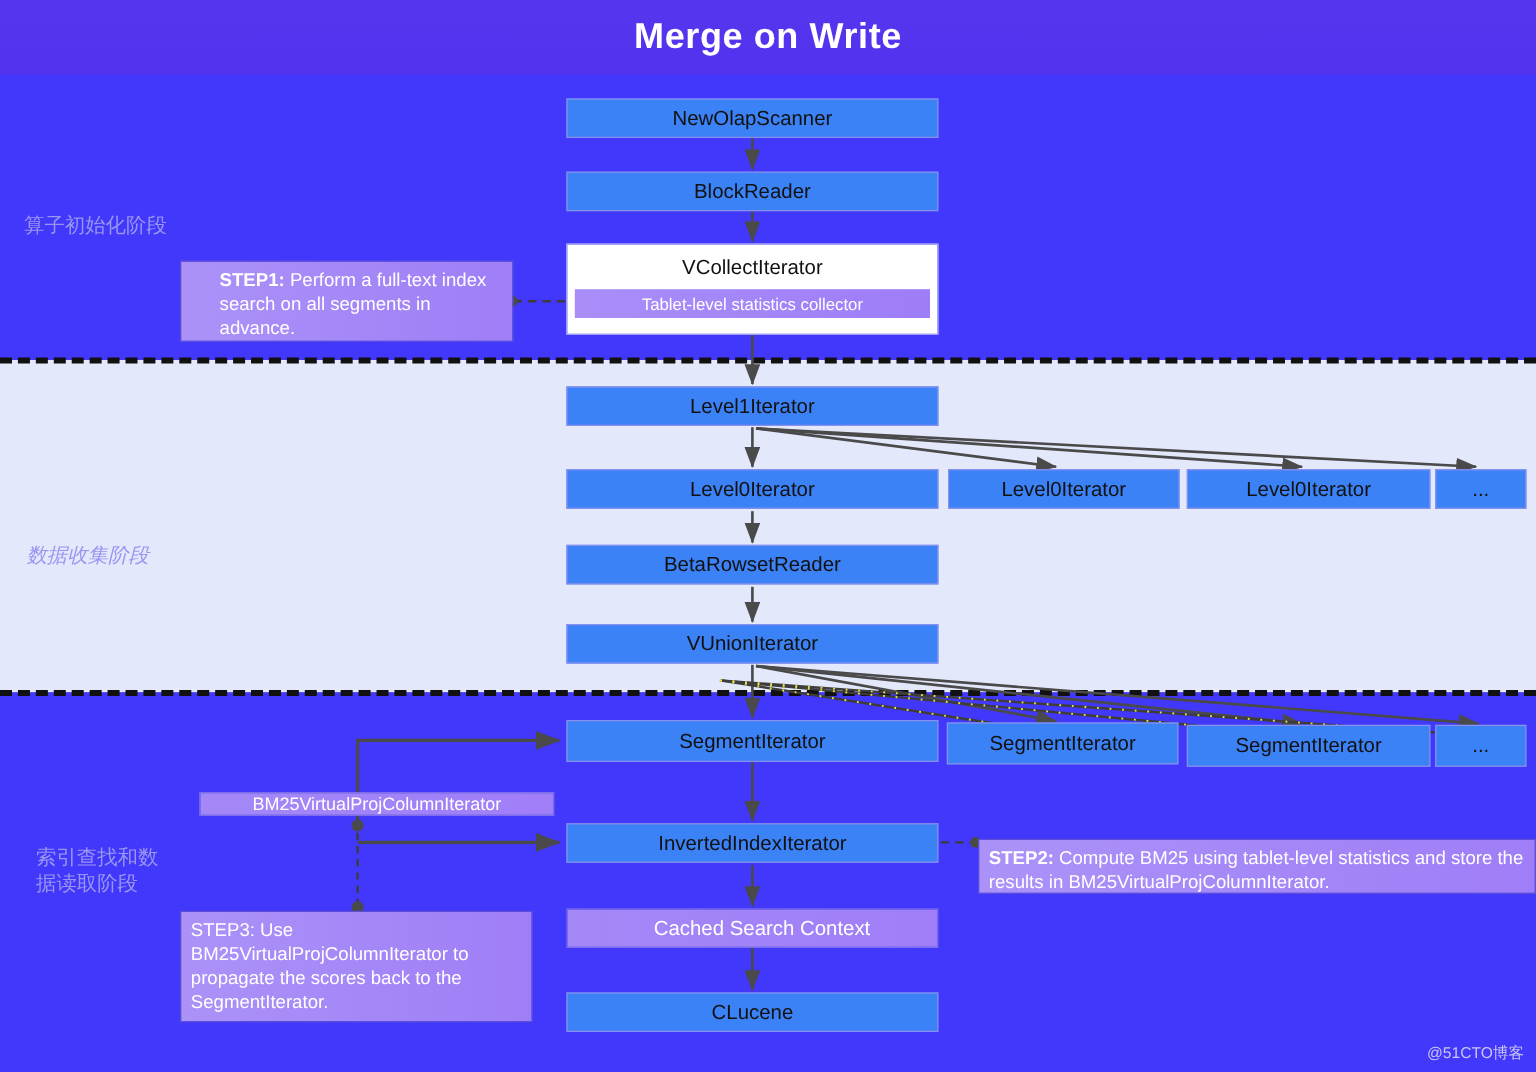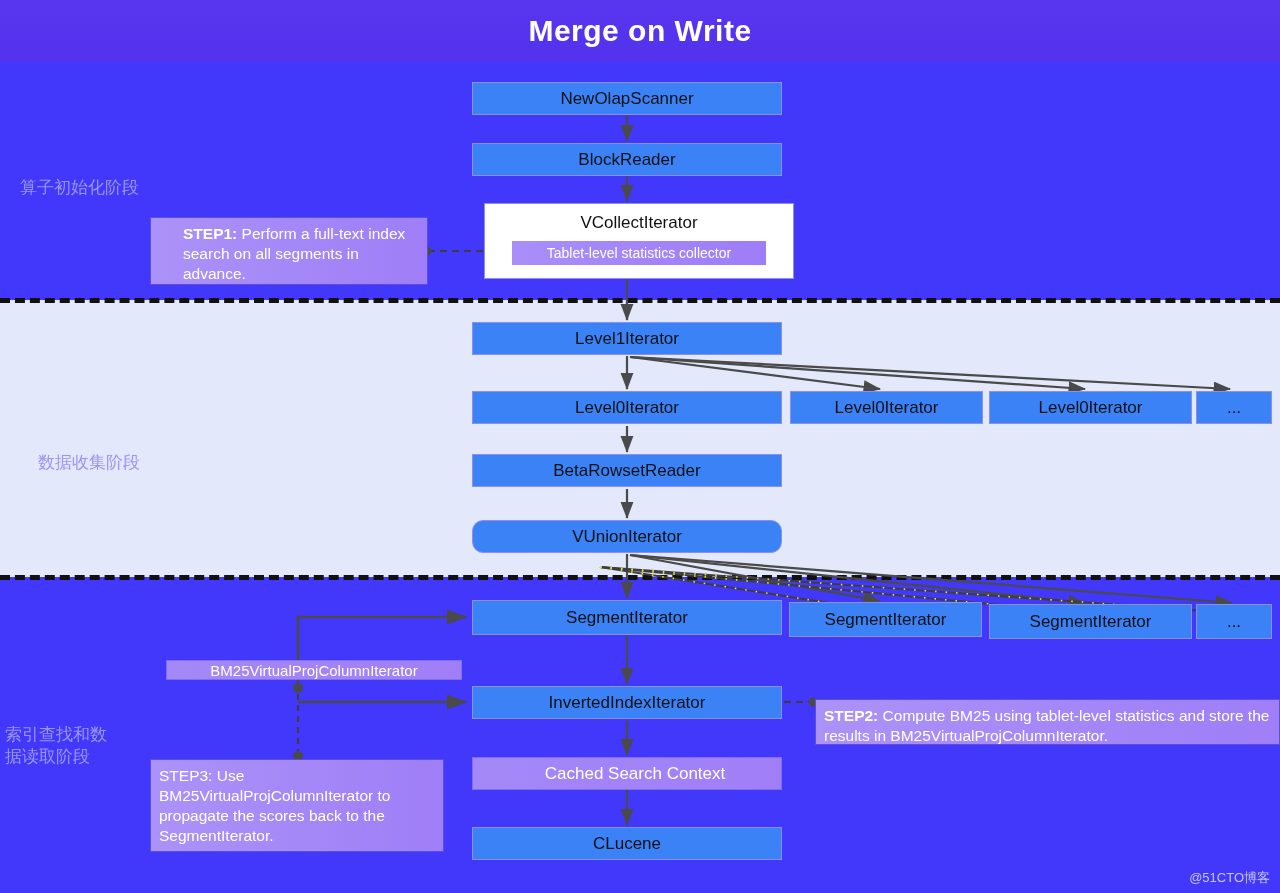--- a/index.html
+++ b/index.html
@@ -33,22 +33,22 @@
   }
   .div1 { top:298px; }
   .div2 { top:575px; }
 
   .band-label {
     position:absolute; color:#9a95f2; font-size:17px; line-height:22px;
     font-family:"Liberation Serif","DejaVu Serif",serif;
     white-space:pre-line;
   }
   .lbl-init    { left:20px; top:177px; }
-  .lbl-collect { left:38px; top:452px; }
-  .lbl-index   { left:5px; top:704px;margin-top:20px; }
+  .lbl-collect { left:22px; top:452px;font-style:italic; }
+  .lbl-index   { left:30px; top:704px; }
 
   
   .node {
     position:absolute;
     background:#3b82f6;
     border:1px solid #8d8ff0;
     display:flex; align-items:center; justify-content:center;
     color:#111111; font-size:17px;
     text-align:center;
   }
@@ -56,25 +56,24 @@
     background:linear-gradient(90deg,#a488f7 0%,#a07ef8 100%);
     border:1px solid #7d6fe8;
     color:#ffffff;
   }
 
   
   .node-stack {
     position:absolute; background:#ffffff; border:1px solid #8d8ff0;
     display:flex; flex-direction:column; align-items:center;
     padding-top:9px;
-    margin-left:12px;
   }
   .node-stack .title { font-size:17px; color:#111; }
   .node-stack .chip {
-    margin-top:8px; width:254px; height:24px;
+    margin-top:8px; width:296px; height:24px;
     background:linear-gradient(90deg,#a98ef8 0%,#9e7df8 100%);
     color:#fff; font-size:14px;
     display:flex; align-items:center; justify-content:center;
   }
 
   
   .note {
     position:absolute;
     background:linear-gradient(90deg,#ab92f8 0%,#9f7ef7 100%);
     border:1px solid #5b4fd8;
@@ -188,21 +187,21 @@
 
   <div class="node" style="left:472px;top:322px;width:310px;height:33px;">Level1Iterator</div>
 
   <div class="node" style="left:472px;top:391px;width:310px;height:33px;">Level0Iterator</div>
   <div class="node" style="left:790px;top:391px;width:193px;height:33px;">Level0Iterator</div>
   <div class="node" style="left:989px;top:391px;width:203px;height:33px;">Level0Iterator</div>
   <div class="node" style="left:1196px;top:391px;width:76px;height:33px;">...</div>
 
   <div class="node" style="left:472px;top:454px;width:310px;height:33px;">BetaRowsetReader</div>
 
-  <div class="node" style="left:472px;top:520px;width:310px;height:33px;border-radius:11px;">VUnionIterator</div>
+  <div class="node" style="left:472px;top:520px;width:310px;height:33px;">VUnionIterator</div>
 
   <div class="node" style="left:472px;top:600px;width:310px;height:35px;">SegmentIterator</div>
   <div class="node" style="left:789px;top:602px;width:193px;height:35px;">SegmentIterator</div>
   <div class="node" style="left:989px;top:604px;width:203px;height:35px;">SegmentIterator</div>
   <div class="node" style="left:1196px;top:604px;width:76px;height:35px;">...</div>
 
   <div class="node purple" style="left:166px;top:660px;width:296px;height:20px;font-size:15px;">BM25VirtualProjColumnIterator</div>
 
   <div class="node" style="left:472px;top:686px;width:310px;height:33px;">InvertedIndexIterator</div>
 

